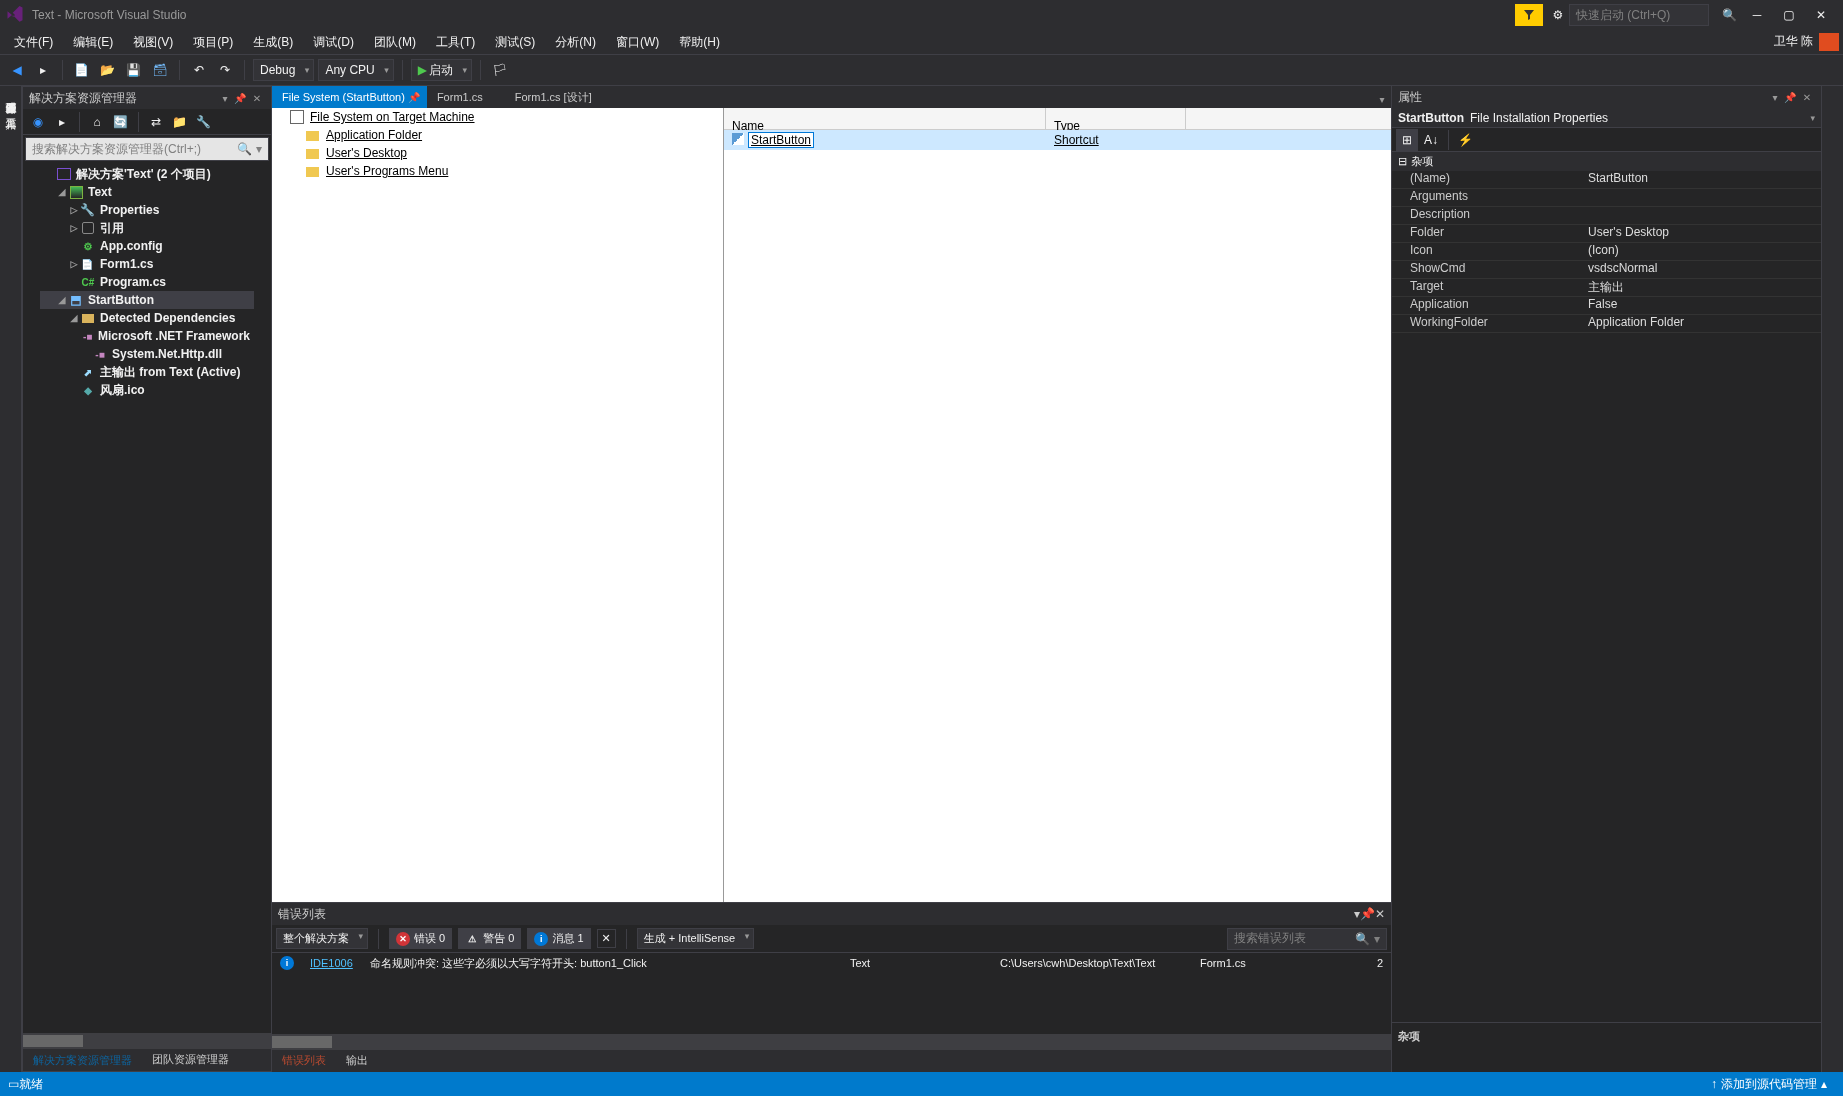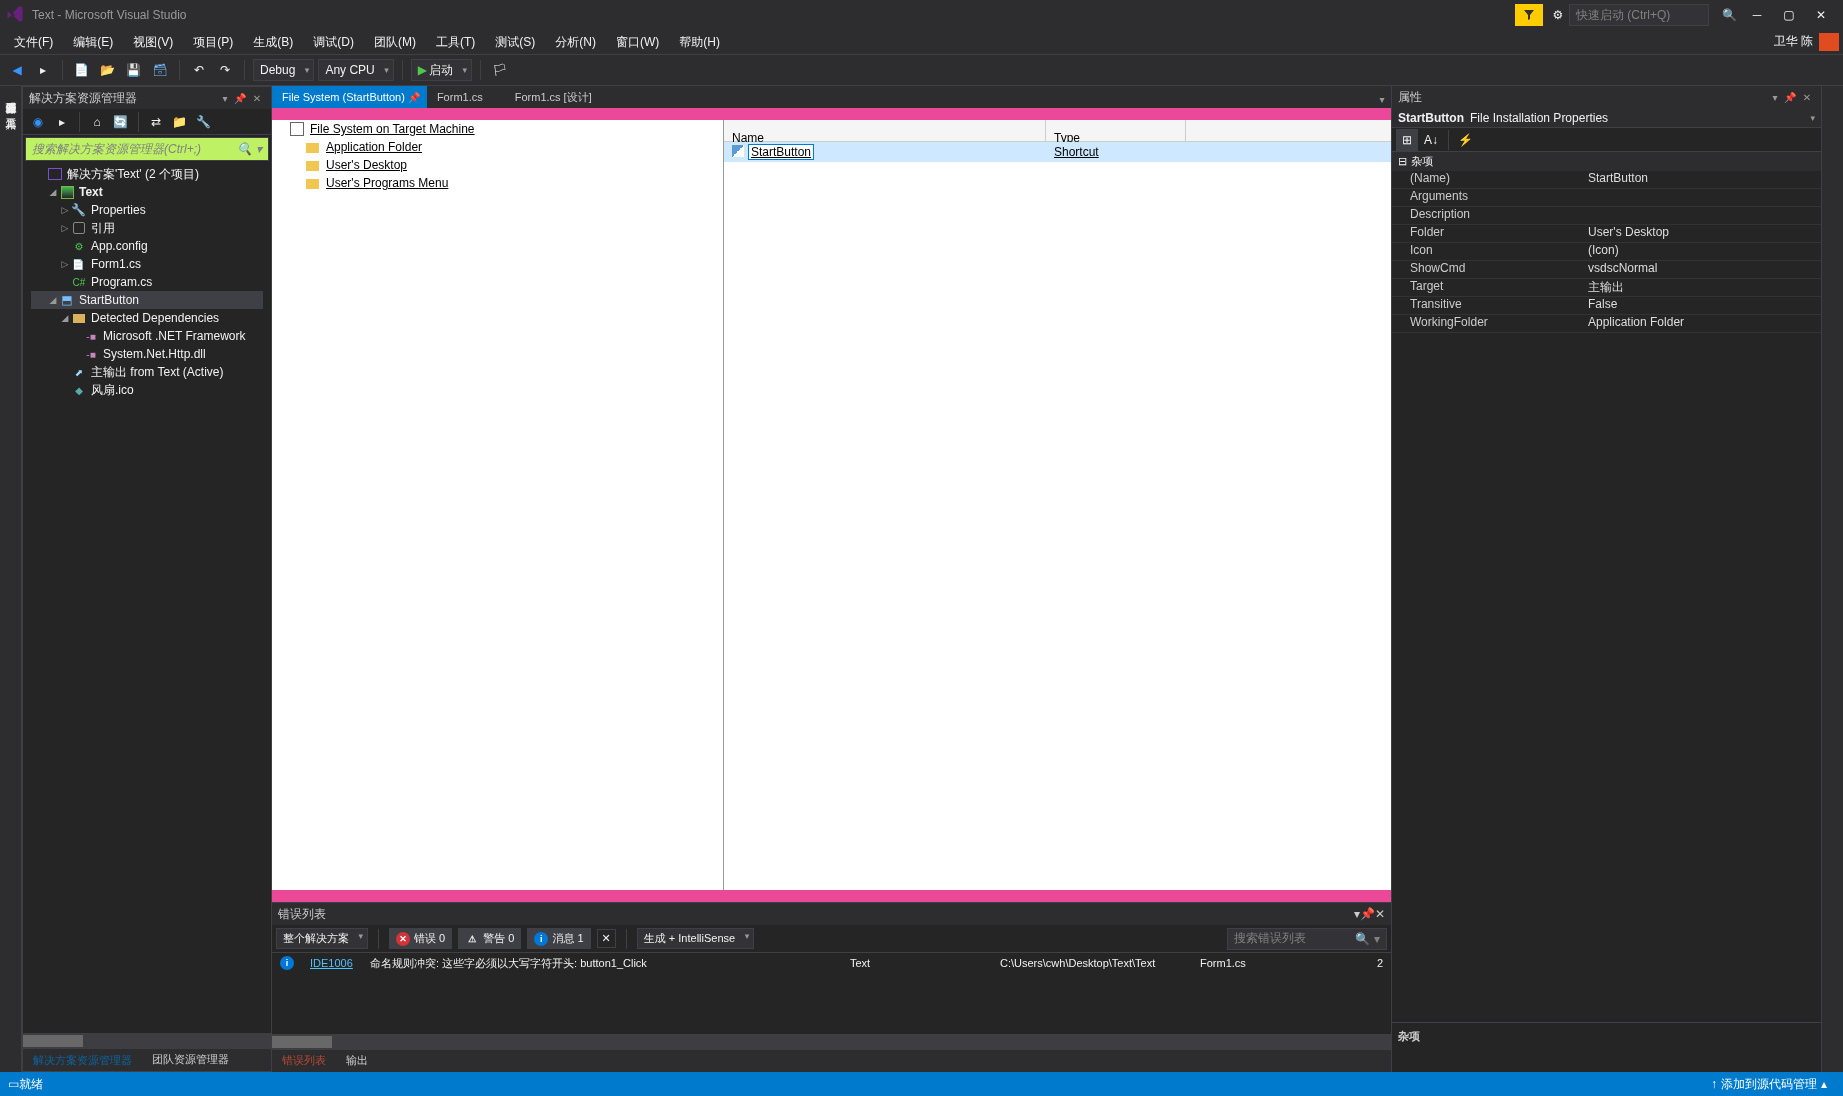--- a/index.html
+++ b/index.html
@@ -91,43 +91,43 @@
   height: 22px;
   background: #2d2d30;
   display: flex;
   align-items: center;
   padding: 0 6px;
   color: #ccc;
 }
 .panel-header .phspacer { flex:1; }
 .panel-header .phbtn { width:16px; height:16px; display:flex; align-items:center; justify-content:center; font-size:10px; cursor:pointer; color:#999;}
 .panel-toolbar { height:26px; display:flex; align-items:center; padding:0 4px; gap:2px; border-bottom:1px solid #3f3f46;}
-.se-search { height:24px; background:#bef264; border:1px solid #3f3f46; display:flex; align-items:center; padding:0 6px; color:#808080; margin:2px;font-style:italic;}
+.se-search { height:24px; background:#e5e5e5; border:1px solid #3f3f46; display:flex; align-items:center; padding:0 6px; color:#808080; margin:2px;}
 .se-search .srchspacer { flex:1; }
-.tree { flex:1; overflow:auto; padding:2px 8px; }
+.tree { flex:1; overflow:auto; padding:2px 17px;font-weight:bold; }
 .tn { display:flex; align-items:center; height:18px; padding:0 4px; cursor:pointer; white-space:nowrap;}
 .tn.sel { background:#3f3f46; }
 .tn .exp { width:12px; font-size:9px; color:#999; display:inline-block; text-align:center;}
 .tn .ticon { width:16px; height:14px; margin-right:4px; display:inline-flex; align-items:center; justify-content:center;}
 .i-sln::before { content:""; display:block; width:12px; height:10px; border:1px solid #7a4fcf; }
 .i-prj::before { content:""; display:block; width:11px; height:11px; border:1px solid #7cb342; background:linear-gradient(#4b5, transparent);}
 .i-wrench { color:#ccc; }
 .i-ref::before { content:""; display:block; width:10px; height:10px; border:1px solid #888; border-radius:2px;}
 .i-cs { color:#4ec94e; font-size:10px;}
 .i-folder::before { content:""; display:block; width:12px; height:9px; background:#d9b35c; }
 .i-dll { color:#c586c0; font-size:10px;}
 .i-out { color:#9cdcfe; font-size:10px;}
 .i-ico { color:#5aa; font-size:10px;}
 .tn .indent { display:inline-block; }
 .panel-tabs { height:22px; background:#2d2d30; display:flex; }
 .panel-tabs .ptab { padding:3px 10px; font-size:11px; cursor:pointer; color:#ccc;}
 .panel-tabs .ptab.active { color:#0e639c; border-top:1px solid #007acc00;}
 
 
-.center { flex:1; display:flex; flex-direction:column; background:#ec4899; overflow:hidden;gap:12px;}
+.center { flex:1; display:flex; flex-direction:column; background:#a16207; overflow:hidden;}
 .doctabs { height:22px; background:#2d2d30; display:flex; align-items:flex-end; position:relative;}
 .doctab { height:22px; padding:0 22px 0 10px; display:flex; align-items:center; background:#2d2d30; color:#ccc; cursor:pointer; position:relative; font-size:11px;}
 .doctab.active { background:#007acc; color:#fff; }
 .doctab .tx { position:absolute; right:6px; font-size:10px; cursor:pointer;}
 .doctabs .dtspacer{flex:1;}
 .doctabs .dtbtn{width:18px; height:18px; display:flex; align-items:center; justify-content:center; color:#999; font-size:10px; cursor:pointer;}
 .docbody { flex:1; display:flex; background:#fff; color:#000; margin:0; overflow:hidden;text-decoration:underline;}
 .fs-left { width:452px; border-right:1px solid #999; background:#fff; overflow:auto;}
 .fs-right { flex:1; display:flex; flex-direction:column; background:#fff;}
 .fs-node { display:flex; align-items:center; height:18px; padding:0 4px; cursor:pointer;}
@@ -535,21 +535,21 @@
         </div>
       <div class="prop-row">
           <div class="prop-k">ShowCmd</div>
           <div class="prop-v">vsdscNormal</div>
         </div>
       <div class="prop-row">
           <div class="prop-k">Target</div>
           <div class="prop-v">主输出</div>
         </div>
       <div class="prop-row">
-          <div class="prop-k">Transitive</div>
+          <div class="prop-k">Application</div>
           <div class="prop-v">False</div>
         </div>
       <div class="prop-row">
           <div class="prop-k">WorkingFolder</div>
           <div class="prop-v">Application Folder</div>
         </div>
     </div>
     <div class="prop-desc">
       <b>杂项</b>
     </div>

